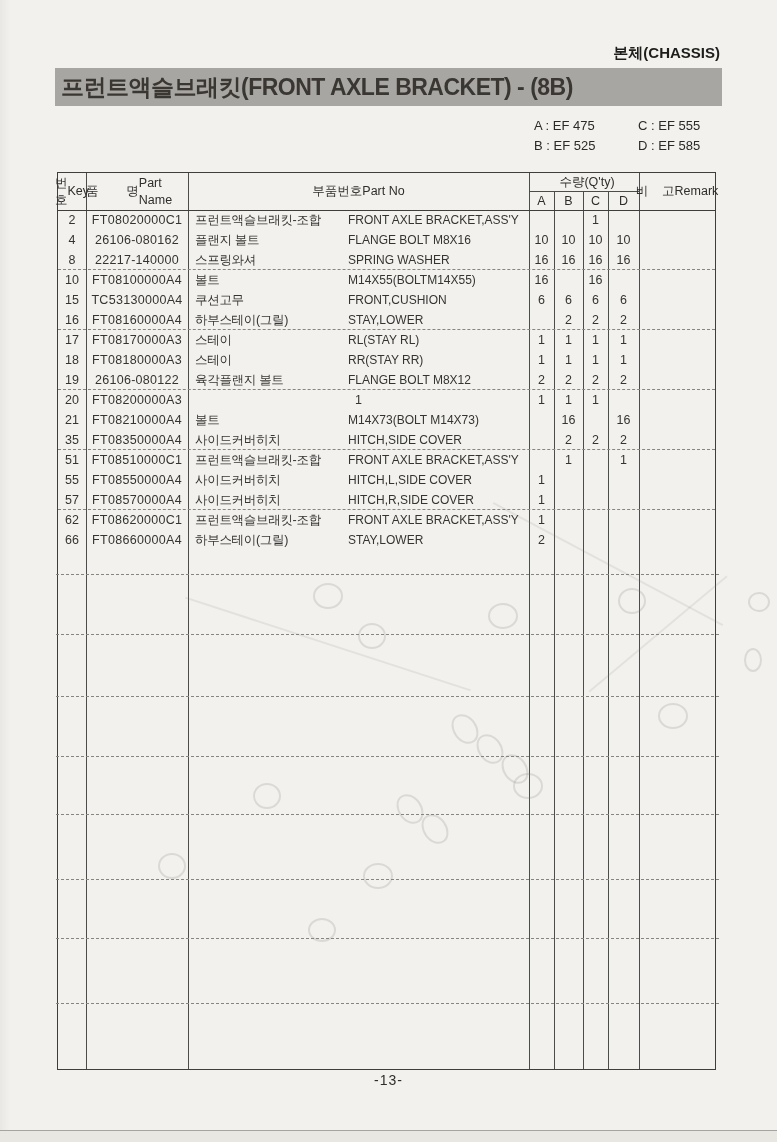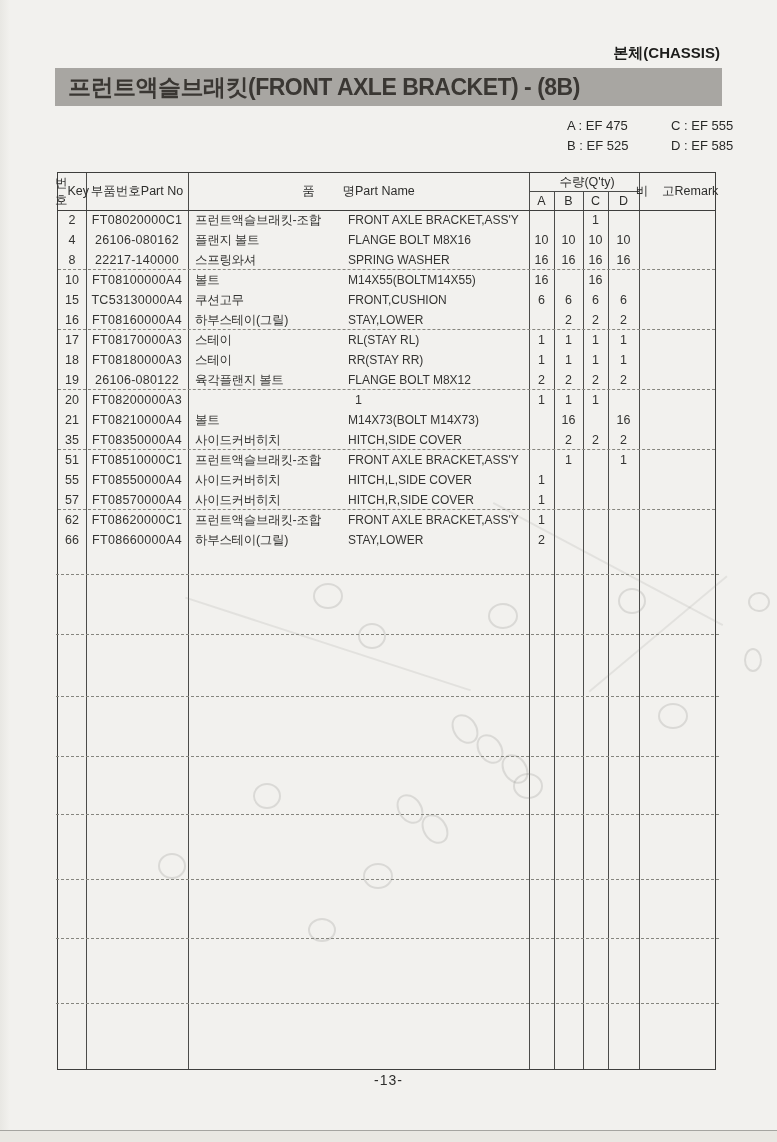--- a/index.html
+++ b/index.html
@@ -12,32 +12,32 @@
   }
 
   .chassis-label {
     position:absolute; top:44px; right:57px;
     font-size:15px; color:#1d1d1b; font-weight:bold;
   }
 
   .banner {
     position:absolute; left:55px; top:68px; width:667px; height:38px;
     background:var(--banner-bg,#a8a6a2); box-sizing:border-box;
-    padding-left:13px; line-height:38px;
+    padding-left:6px; line-height:38px;
     font-size:23px; font-weight:bold; color:var(--banner-text,#3a3733);
     letter-spacing:-0.5px; white-space:nowrap;
   }
 
   .subtitle {
     position:absolute; left:57px; top:131px;
     font-size:17px; color:#262624; letter-spacing:-0.3px;
   }
 
   .model-codes {
-    position:absolute; left:567px; top:118px;
+    position:absolute; left:534px; top:118px;
     display:grid; grid-auto-flow:column;
     grid-template-rows:repeat(2,20px); grid-template-columns:104px auto;
     font-size:13px; color:#2a2a28;
   }
 
   
   .table {
     position:absolute; left:57px; top:172px; width:657px; height:896px;
     border:1.5px solid #3e3e3c; background:transparent;
   }
@@ -114,26 +114,26 @@
     <div class="vline sub" style="left:525px"></div>
     <div class="vline sub" style="left:550px"></div>
     <div class="vline" style="left:581px"></div>
 
     <div class="thead">
       <div class="th">
         <span>번호</span>
         <span>Key</span>
       </div>
       <div class="th">
+        <span class="pre">품        명</span>
+        <span>Part Name</span>
+      </div>
+      <div class="th">
         <span>부품번호</span>
         <span>Part No</span>
-      </div>
-      <div class="th">
-        <span class="pre">품        명</span>
-        <span>Part Name</span>
       </div>
       <div class="th-qty">
         <div class="qty-top">수량(Q'ty)</div>
         <div class="qty-cols">
           <span>A</span>
           <span>B</span>
           <span>C</span>
           <span>D</span>
         </div>
       </div>

